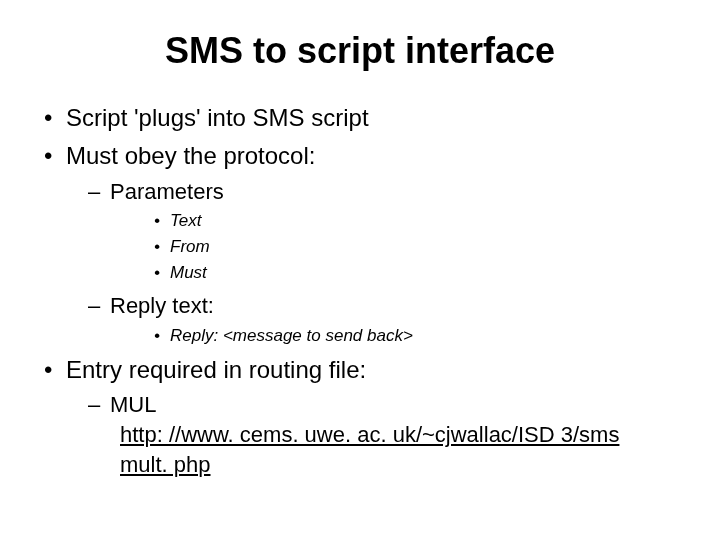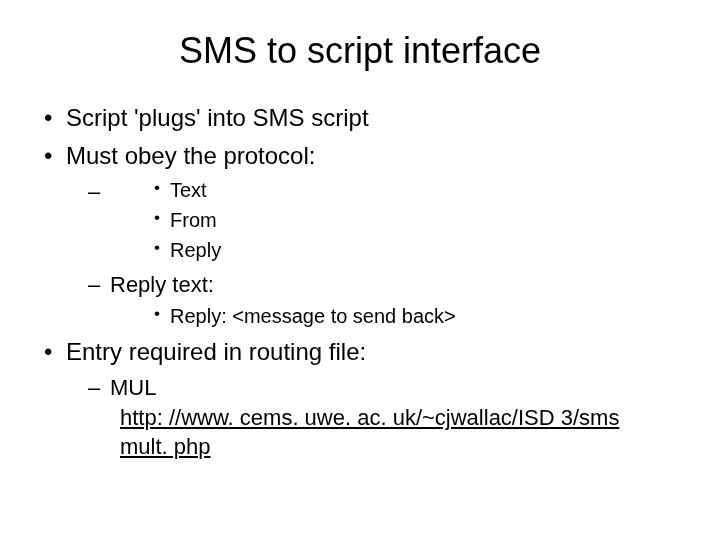--- a/index.html
+++ b/index.html
@@ -10,21 +10,21 @@
       background: #ffffff;
       font-family: Arial, Helvetica, sans-serif;
       color: #000000;
       overflow: hidden;
     }
     .slide {
       padding: 20px 40px;
     }
     .title {
       font-size: 36px;
-      font-weight: normal;
+      font-weight: bold;
       text-align: center;
       margin: 10px 0 30px 0;
     }
     ul.level1 {
       list-style: none;
       margin: 0;
       padding: 0;
     }
     ul.level1 > li {
       font-size: 24px;
@@ -57,25 +57,26 @@
       position: absolute;
       left: 22px;
       top: 0;
     }
     ul.level3 {
       list-style: none;
       margin: 4px 0 6px 0;
       padding: 0;
     }
     ul.level3 > li {
-      font-size: 20px;
+      font-size: 17px;
       margin-bottom: 3px;
       padding-left: 60px;
       position: relative;
       line-height: 1.35;
+      font-style: italic;
     }
     ul.level3 > li::before {
       content: "•";
       position: absolute;
       left: 44px;
       top: 0;
       font-size: 17px;
     }
     .link {
       text-decoration: underline;
@@ -94,29 +95,30 @@
   <h1 class="title">SMS to script interface</h1>
 
   <ul class="level1">
     <li>
       <span>Script 'plugs' into SMS script</span>
     </li>
     <li>
       <span>Must obey the protocol:</span>
       <ul class="level2">
         <li>
+          <span>Parameters</span>
           <ul class="level3">
             <li>
               <span>Text</span>
             </li>
             <li>
               <span>From</span>
             </li>
             <li>
-              <span>Reply</span>
+              <span>Must</span>
             </li>
           </ul>
         </li>
         <li>
           <span>Reply text:</span>
           <ul class="level3">
             <li>
               <span>Reply: &lt;message to send back&gt;</span>
             </li>
           </ul>

